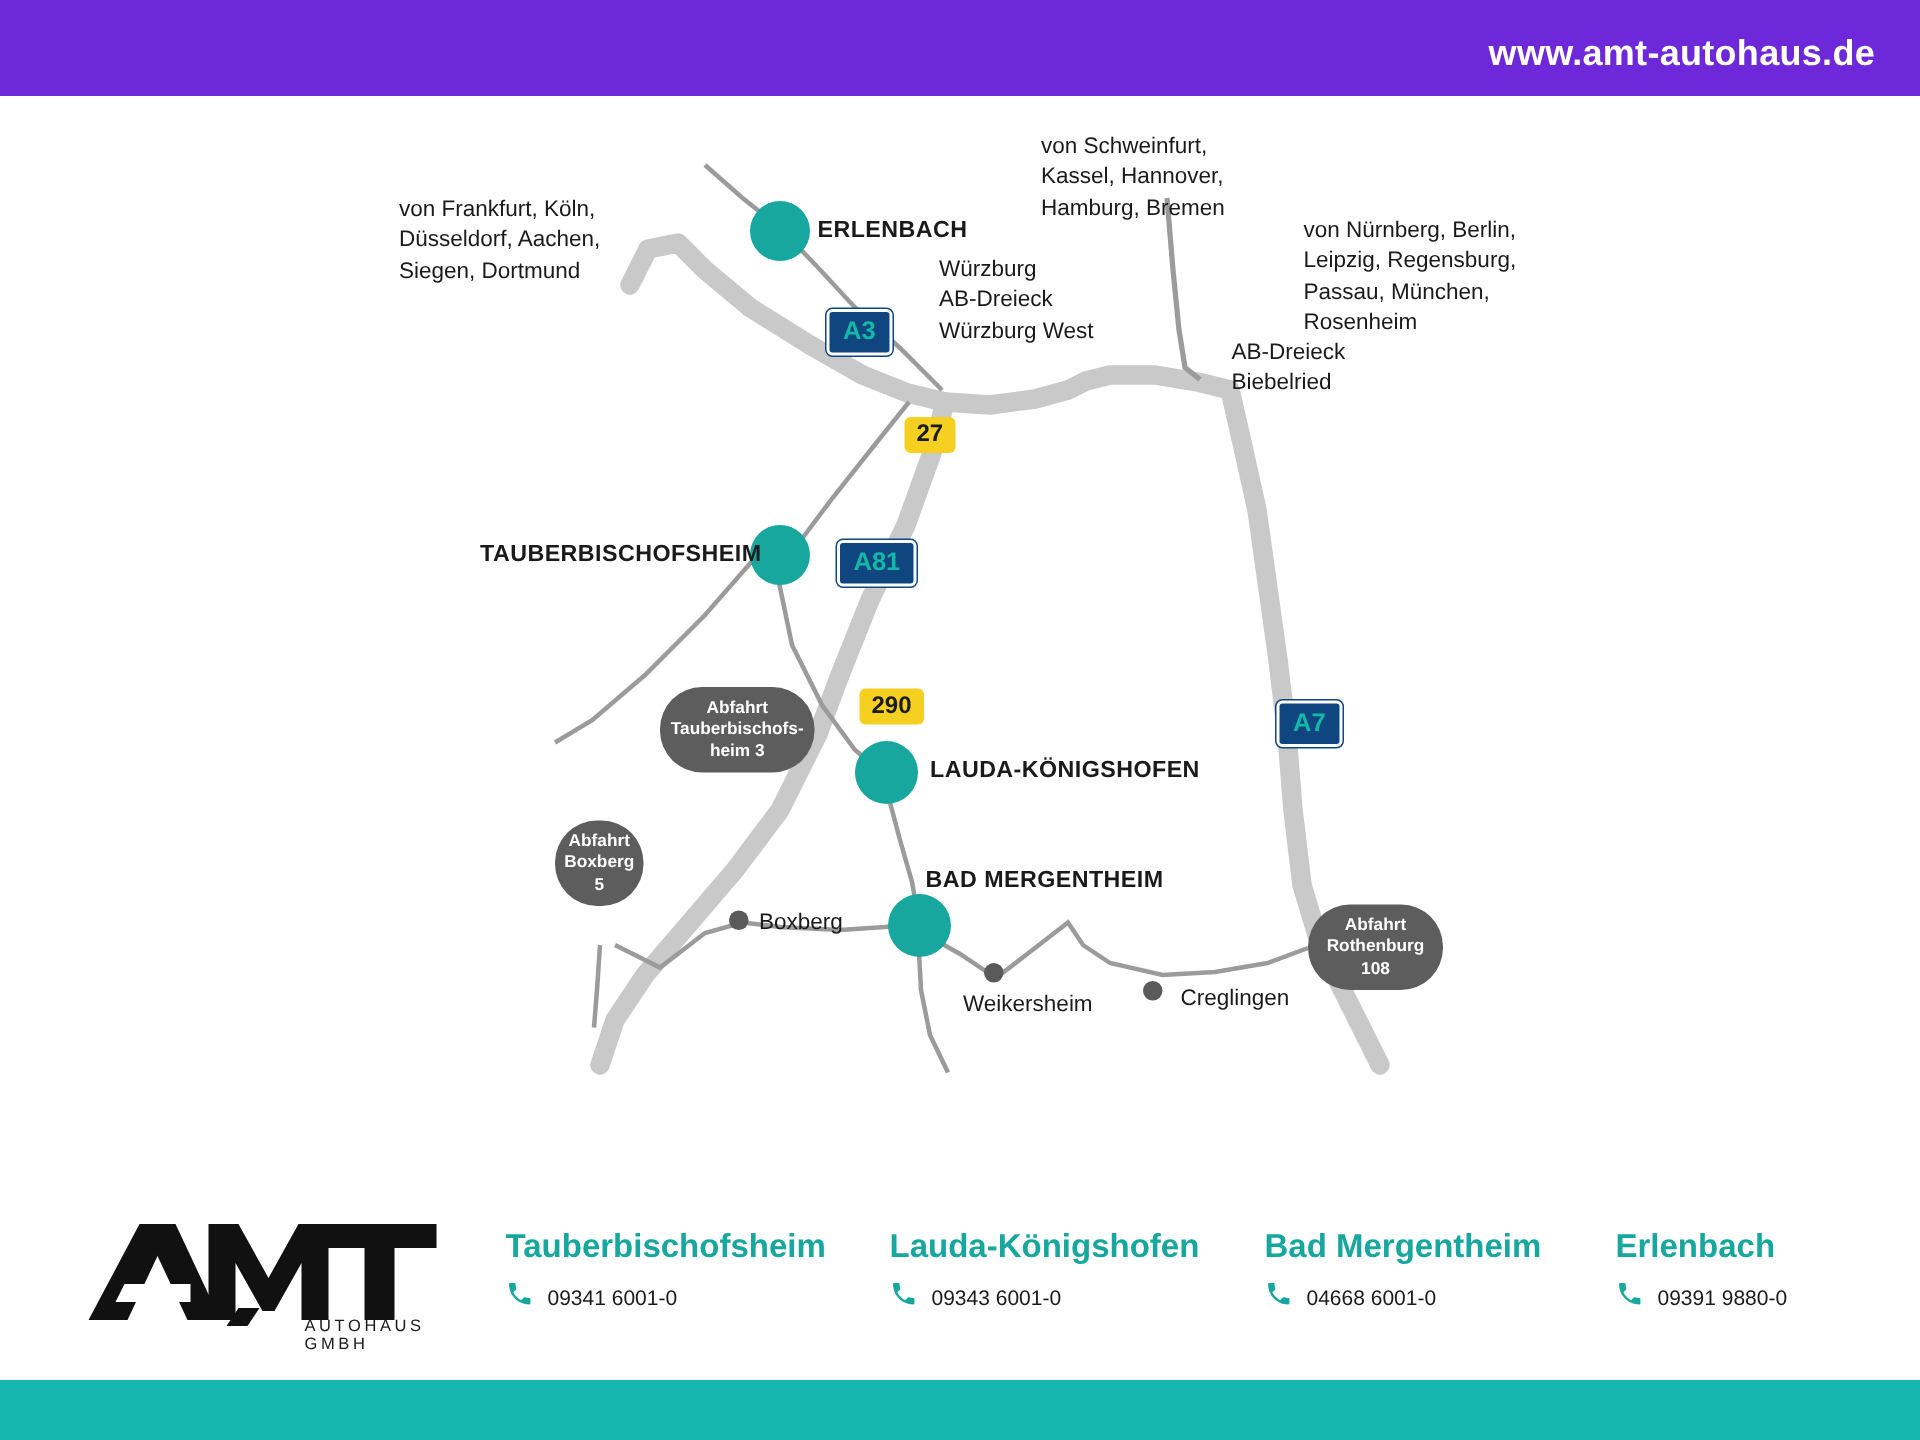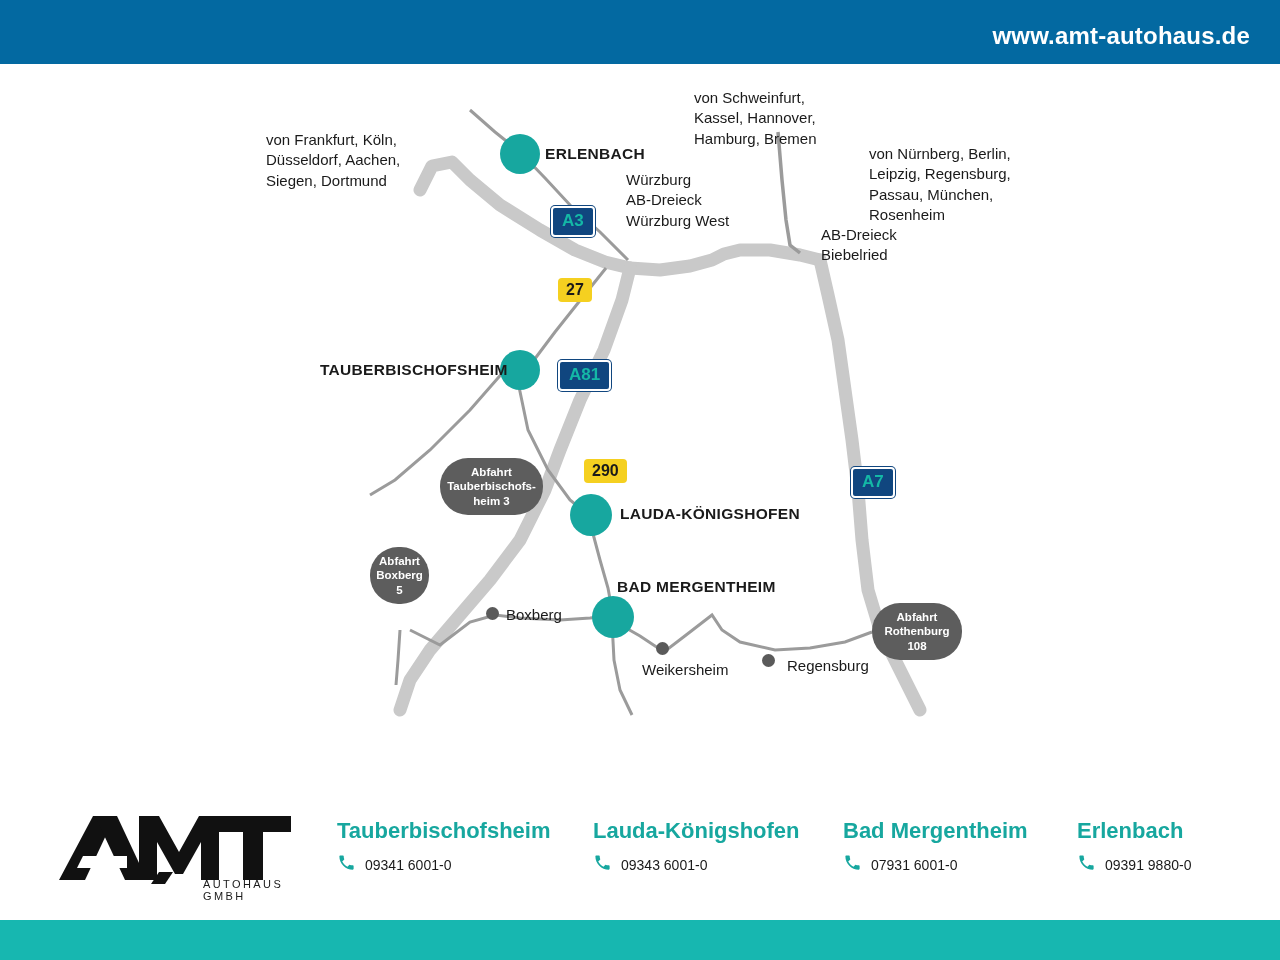--- a/index.html
+++ b/index.html
@@ -12,21 +12,21 @@
     overflow: hidden;
     position: relative;
   }
 
   
   .header {
     position: absolute;
     top: 0; left: 0;
     width: 1280px;
     height: 64px;
-    background: #0369a1;
+    background: #6d28d9;
   }
   .header-url {
     position: absolute;
     right: 30px;
     top: 22px;
     color: #ffffff;
     font-size: 24px;
     font-weight: bold;
     letter-spacing: 0.2px;
   }
@@ -85,20 +85,21 @@
   }
   .shield-yellow {
     position: absolute;
     background: #f5d020;
     color: #1a1a1a;
     border-radius: 4px;
     font-weight: bold;
     font-size: 16px;
     padding: 3px 8px 3px 8px;
     text-align: center;
+    margin-left: 45px;
   }
   .exit-box {
     position: absolute;
     background: #5d5d5d;
     color: #ffffff;
     font-weight: bold;
     font-size: 11.5px;
     line-height: 1.25;
     text-align: center;
     padding: 7px 6px;
@@ -212,21 +213,21 @@
   <div class="map-label bold" style="left:620px; top:434px;">LAUDA-KÖNIGSHOFEN</div>
   <div class="map-label bold" style="left:617px; top:507px;">BAD MERGENTHEIM</div>
 
   <div class="small-dot" style="left:486px; top:537px;"></div>
   <div class="map-label small" style="left:506px; top:535px;">Boxberg</div>
 
   <div class="small-dot" style="left:656px; top:572px;"></div>
   <div class="map-label small" style="left:642px; top:590px;">Weikersheim</div>
 
   <div class="small-dot" style="left:762px; top:584px;"></div>
-  <div class="map-label small" style="left:787px; top:586px;">Regensburg</div>
+  <div class="map-label small" style="left:787px; top:586px;">Creglingen</div>
 
   <div class="map-label" style="left:266px; top:60px;">von Frankfurt, Köln,
 Düsseldorf, Aachen,
 Siegen, Dortmund</div>
   <div class="map-label" style="left:694px; top:18px;">von Schweinfurt,
 Kassel, Hannover,
 Hamburg, Bremen</div>
   <div class="map-label" style="left:869px; top:74px;">von Nürnberg, Berlin,
 Leipzig, Regensburg,
 Passau, München,
@@ -234,21 +235,21 @@
   <div class="map-label" style="left:626px; top:100px;">Würzburg
 AB-Dreieck
 Würzburg West</div>
   <div class="map-label" style="left:821px; top:155px;">AB-Dreieck
 Biebelried</div>
 
   <div class="shield-blue" style="left:551px; top:136px;">A3</div>
   <div class="shield-blue" style="left:558px; top:290px;">A81</div>
   <div class="shield-blue" style="left:851px; top:397px;">A7</div>
   <div class="shield-yellow" style="left:558px; top:208px;">27</div>
-  <div class="shield-yellow" style="left:584px; top:389px;">290</div>
+  <div class="shield-yellow" style="left:528px; top:389px;">290</div>
 
   <div class="exit-box" style="left:440px; top:388px; width:103px;">Abfahrt
 Tauberbischofs-
 heim 3</div>
   <div class="exit-box" style="left:370px; top:477px; width:59px;">Abfahrt
 Boxberg
 5</div>
   <div class="exit-box" style="left:872px; top:533px; width:90px;">Abfahrt
 Rothenburg
 108</div>
@@ -297,21 +298,21 @@
   </div>
 
   <div class="loc" style="left:843px;">
     <div class="loc-name">Bad Mergentheim</div>
     <div class="loc-phone-row">
       <span class="phone-icon">
         <svg width="19" height="19" viewBox="0 0 24 24">
             <path d="M6.6 10.8c1.4 2.8 3.8 5.2 6.6 6.6l2.2-2.2c.3-.3.7-.4 1-.2 1.2.4 2.4.6 3.6.6.6 0 1 .4 1 1V20c0 .6-.4 1-1 1C10.6 21 3 13.4 3 4c0-.6.4-1 1-1h3.5c.6 0 1 .4 1 1 0 1.3.2 2.5.6 3.6.1.4 0 .8-.2 1z" fill="#17a79f"></path>
           </svg>
       </span>
-      <span class="loc-phone">07931 6001-0</span>
+      <span class="loc-phone">04668 6001-0</span>
     </div>
   </div>
 
   <div class="loc" style="left:1077px;">
     <div class="loc-name">Erlenbach</div>
     <div class="loc-phone-row">
       <span class="phone-icon">
         <svg width="19" height="19" viewBox="0 0 24 24">
             <path d="M6.6 10.8c1.4 2.8 3.8 5.2 6.6 6.6l2.2-2.2c.3-.3.7-.4 1-.2 1.2.4 2.4.6 3.6.6.6 0 1 .4 1 1V20c0 .6-.4 1-1 1C10.6 21 3 13.4 3 4c0-.6.4-1 1-1h3.5c.6 0 1 .4 1 1 0 1.3.2 2.5.6 3.6.1.4 0 .8-.2 1z" fill="#17a79f"></path>
           </svg>

